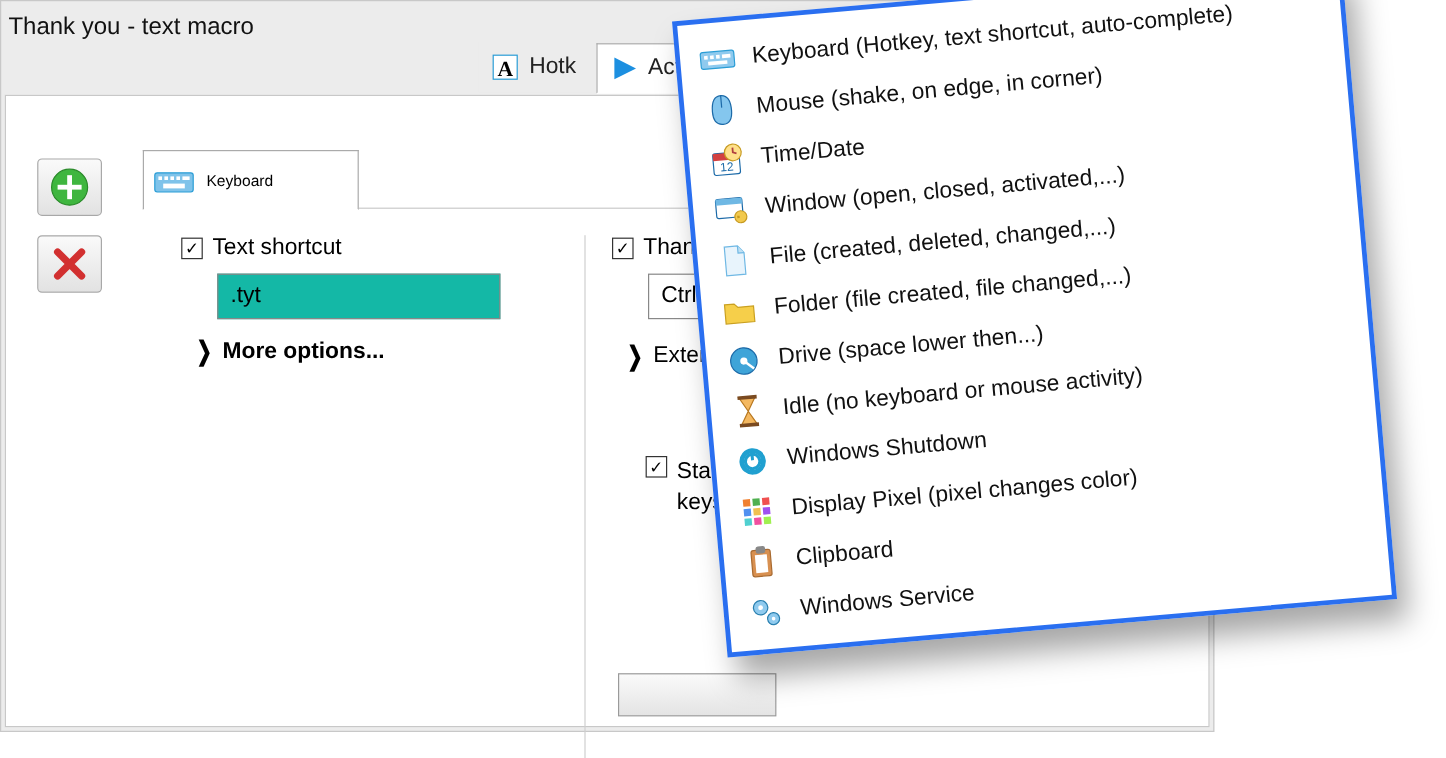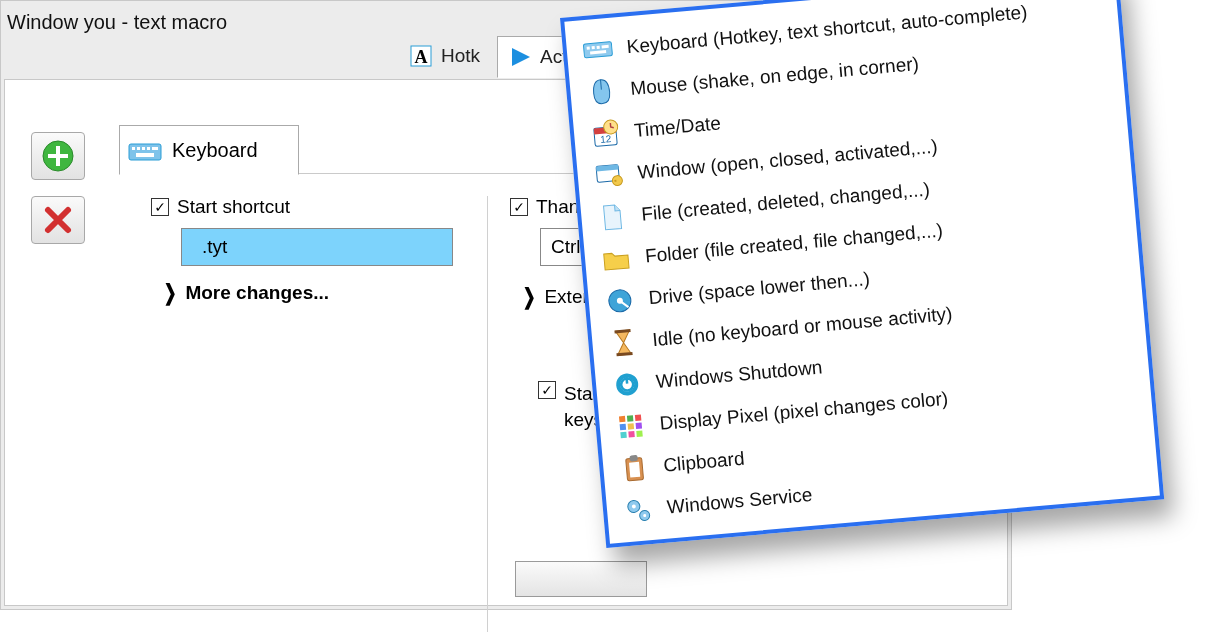--- a/index.html
+++ b/index.html
@@ -77,21 +77,21 @@
   }
   .subtab {
     position: absolute;
     top: 45px; left: 114px;
     height: 50px; width: 180px;
     background: #fff;
     border: 1px solid #aaa;
     border-bottom: 1px solid #fff;
     display:flex; align-items:center;
     padding: 0 14px 0 8px;
-    font-size: 20px;
+    font-size: 13px;
     z-index: 2;
   }
   .subpanel-border {
     position: absolute;
     top: 93px; left: 114px;
     width: 880px; height: 505px;
     border-top: 1px solid #cacaca;
     background: transparent;
   }
   .col1 {
@@ -114,23 +114,23 @@
     display:flex; align-items:center; gap:8px;
     font-size: 19px;
     margin-bottom: 10px;
   }
   .chkbox {
     width:18px; height:18px; border:1.8px solid #333; display:inline-flex; align-items:center; justify-content:center; font-size:14px; line-height:1;
   }
   .textbox {
     margin-left: 30px;
     margin-bottom: 14px;
-    width: 272px; height: 38px;
-    background:#7dd3fc; border:1px solid #888;
-    padding: 4px 20px;
+    width: 236px; height: 38px;
+    background:#14b8a6; border:1px solid #888;
+    padding: 4px 10px;
     font-size: 19px;
   }
   .roTextbox {
     margin-left: 30px;
     margin-bottom: 18px;
     width: 200px; height: 38px;
     background:#fff; border:1px solid #888;
     padding: 4px 10px;
     font-size: 19px;
   }
@@ -184,21 +184,21 @@
     gap: 14px;
   }
   .mi .ic2 { width:30px; height:30px; display:flex;align-items:center;justify-content:center; }
   
   svg { display:block; }
 </style>
 </head>
 <body>
 
 <div class="window">
-  <div class="title">Window you - text macro</div>
+  <div class="title">Thank you - text macro</div>
 
   <div class="tabstrip">
     <div class="tab">
       <span class="ic">
         <svg width="24" height="24">
             <rect x="2" y="2" width="20" height="20" fill="#fff" stroke="#2a9dd6"></rect>
             <text x="12" y="19" font-size="18" font-family="Georgia" font-weight="bold" fill="#000" text-anchor="middle">A</text>
           </svg>
       </span>
       <span>Hotk</span>
@@ -260,26 +260,26 @@
       </span>
       <span>Keyboard</span>
     </div>
 
     <div class="subpanel-border"></div>
     <div class="vline"></div>
 
     <div class="col1">
       <div class="chk">
         <span class="chkbox">✓</span>
-        <span>Start shortcut</span>
+        <span>Text shortcut</span>
       </div>
       <input type="text" class="textbox" value=".tyt" style="">
       <div class="expander">
         <span class="chev">❯</span>
-        <span>More changes...</span>
+        <span>More options...</span>
       </div>
     </div>
 
     <div class="col2">
       <div class="chk">
         <span class="chkbox">✓</span>
         <span>Thank</span>
       </div>
       <input type="text" class="roTextbox" value="Ctrl-" style="">
       <div class="expander" style="font-weight:normal;">

